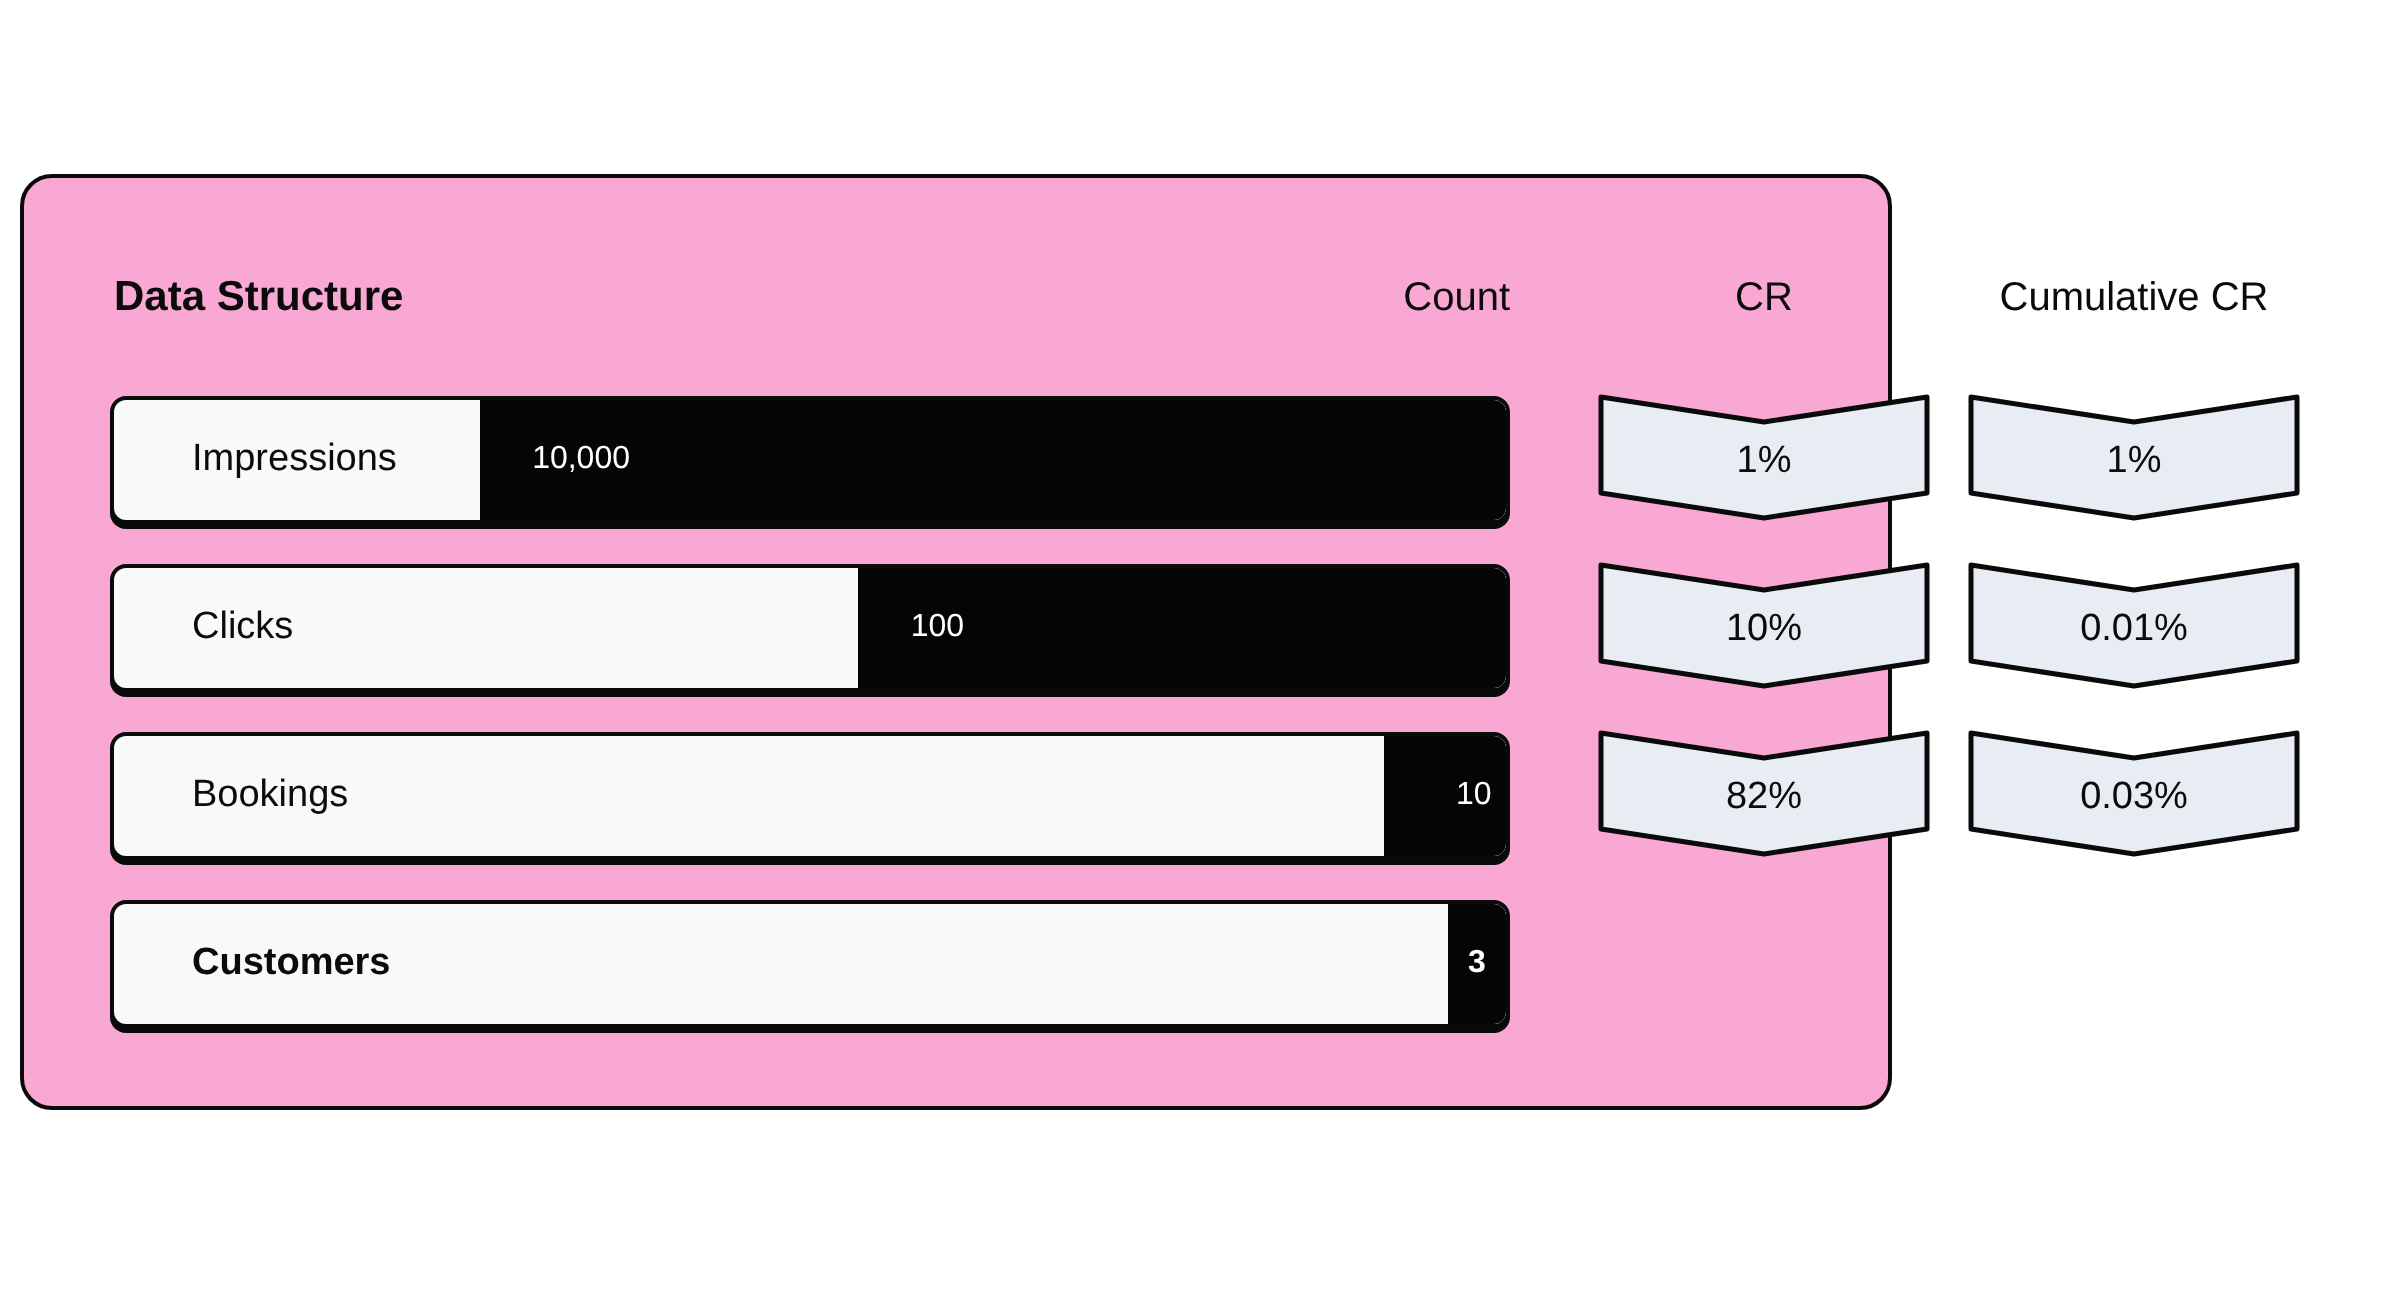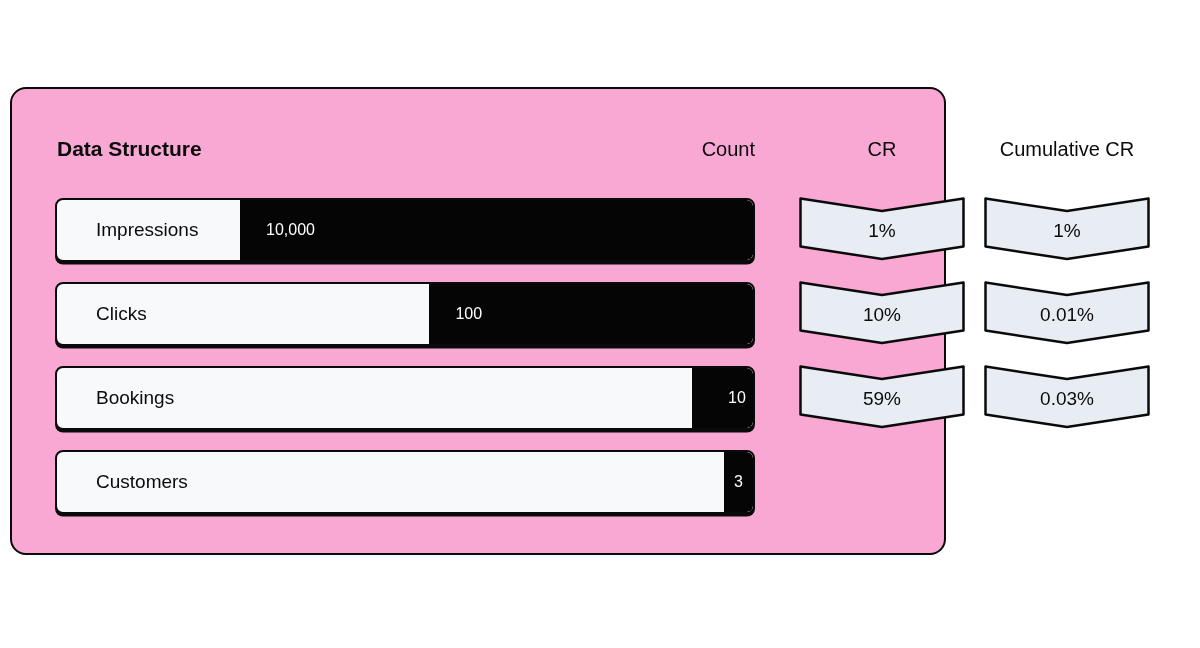--- a/index.html
+++ b/index.html
@@ -65,21 +65,21 @@
     <div class="bar-fill" style="width: 46.5%;">
       <span class="bar-count">100</span>
     </div>
   </div>
         <div class="bar" style="top: 277px;">
     <span class="bar-label">Bookings</span>
     <div class="bar-fill narrow" style="width: 8.8%; padding-left: 29px;">
       <span class="bar-count">10</span>
     </div>
   </div>
-        <div class="bar" style="top: 361px;">
+        <div class="bar" style="top: 361px; font-weight: bold;">
     <span class="bar-label">Customers</span>
     <div class="bar-fill narrow" style="width: 4.2%;">
       <span class="bar-count">3</span>
     </div>
   </div>
       </div>
     <div id="funnel-badges">
         <div class="badge" style="left: 787px; top: 108px;">
     <svg viewBox="0 0 166 64" preserveAspectRatio="none">
       <polygon points="1.5,1.5 83,14 164.5,1.5 164.5,49.5 83,62 1.5,49.5" style="fill:var(--badge-fill);stroke:var(--border);stroke-width:2.5;stroke-linejoin:round;"></polygon>
@@ -101,21 +101,21 @@
         <div class="badge" style="left: 972px; top: 192px;">
     <svg viewBox="0 0 166 64" preserveAspectRatio="none">
       <polygon points="1.5,1.5 83,14 164.5,1.5 164.5,49.5 83,62 1.5,49.5" style="fill:var(--badge-fill);stroke:var(--border);stroke-width:2.5;stroke-linejoin:round;"></polygon>
     </svg>
     <span class="badge-text">0.01%</span>
   </div>
         <div class="badge" style="left: 787px; top: 276px;">
     <svg viewBox="0 0 166 64" preserveAspectRatio="none">
       <polygon points="1.5,1.5 83,14 164.5,1.5 164.5,49.5 83,62 1.5,49.5" style="fill:var(--badge-fill);stroke:var(--border);stroke-width:2.5;stroke-linejoin:round;"></polygon>
     </svg>
-    <span class="badge-text">59%</span>
+    <span class="badge-text">82%</span>
   </div>
         <div class="badge" style="left: 972px; top: 276px;">
     <svg viewBox="0 0 166 64" preserveAspectRatio="none">
       <polygon points="1.5,1.5 83,14 164.5,1.5 164.5,49.5 83,62 1.5,49.5" style="fill:var(--badge-fill);stroke:var(--border);stroke-width:2.5;stroke-linejoin:round;"></polygon>
     </svg>
     <span class="badge-text">0.03%</span>
   </div>
       </div>
   </section>
 </div>

